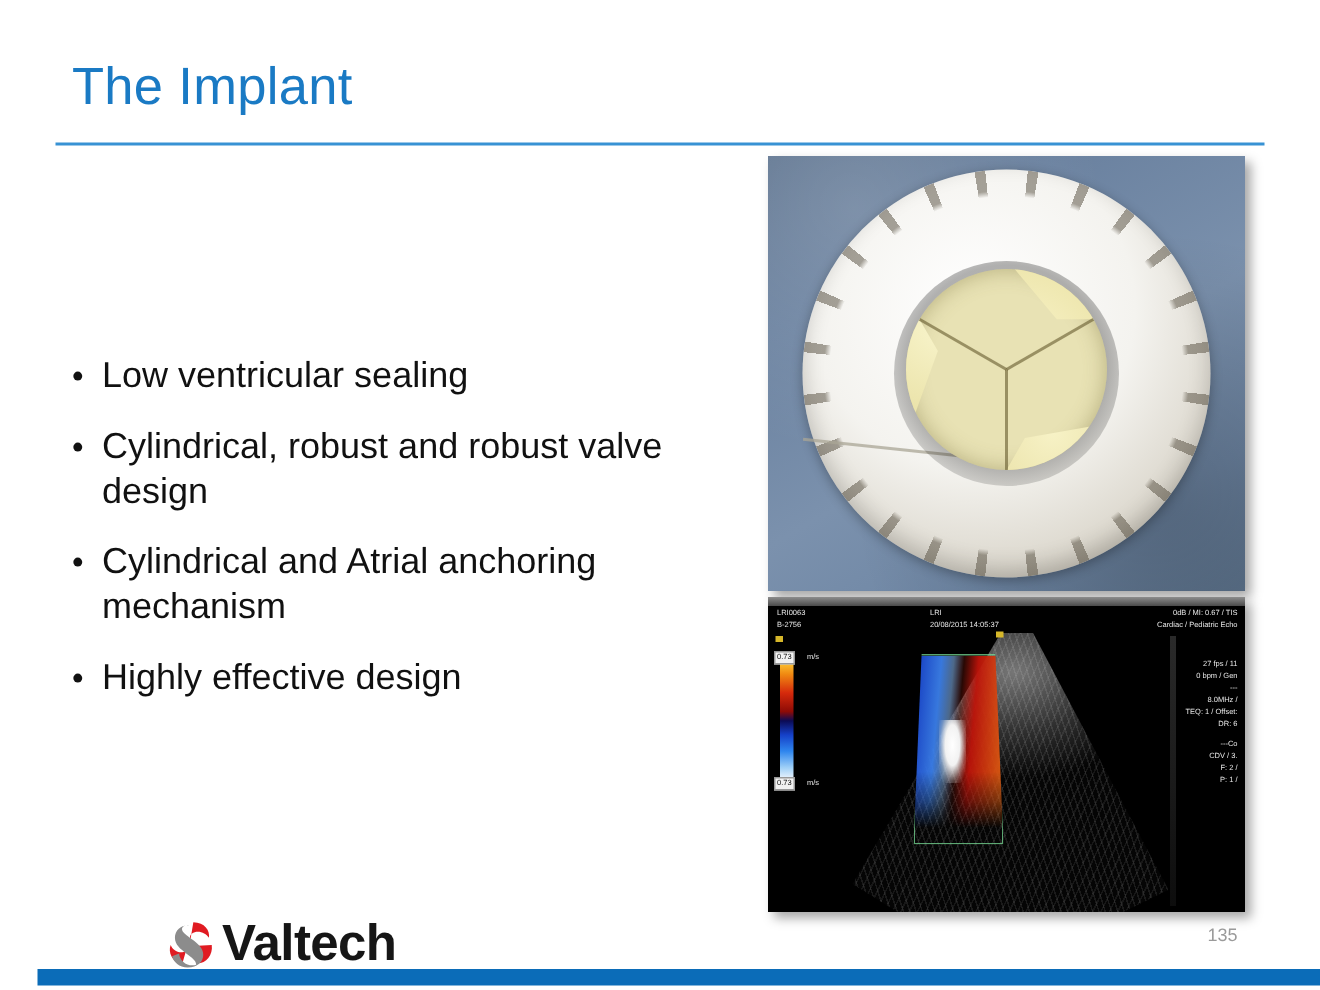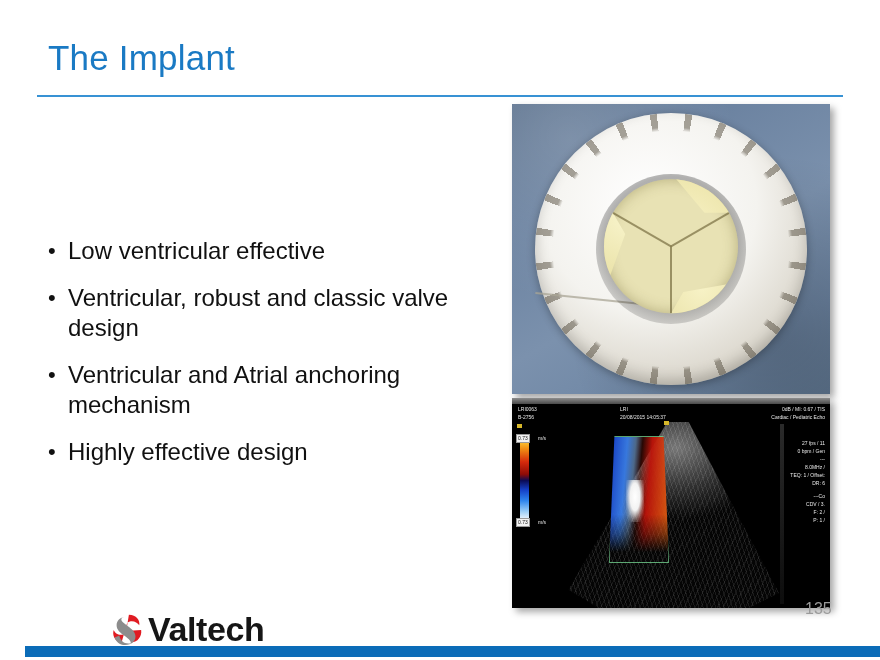--- a/index.html
+++ b/index.html
@@ -346,22 +346,22 @@
     letter-spacing: -0.3px;
     white-space: nowrap;
   }
   .hw-heart { color: #c8102e; }
   .hw-ware { color: #0b6cb8; }
   .hw-reg { font-size: 9px; vertical-align: super; color: #0b6cb8; }
 
   .page-number {
     position: absolute;
     left: 805px;
-    top: 600px;
-    font-size: 16px;
+    top: 616px;
+    font-size: 12px;
     color: #9a9a9a;
   }
 
   .footer-bar {
     position: absolute;
     left: 25px;
     top: 646px;
     width: 855px;
     height: 11px;
     background: #0b6cb8;
@@ -371,29 +371,29 @@
 <body>
 
 <div class="slide">
 
   <div class="title">The Implant</div>
   <div class="title-rule"></div>
 
   <div class="bullets">
     <div class="bullet-row">
       <div class="bullet-dot">•</div>
-      <div class="bullet-text">Low ventricular effective</div>
+      <div class="bullet-text">Low ventricular sealing</div>
     </div>
     <div class="bullet-row">
       <div class="bullet-dot">•</div>
-      <div class="bullet-text">Ventricular, robust and classic valve design</div>
+      <div class="bullet-text">Cylindrical, robust and robust valve design</div>
     </div>
     <div class="bullet-row">
       <div class="bullet-dot">•</div>
-      <div class="bullet-text">Ventricular and Atrial anchoring mechanism</div>
+      <div class="bullet-text">Cylindrical and Atrial anchoring mechanism</div>
     </div>
     <div class="bullet-row">
       <div class="bullet-dot">•</div>
       <div class="bullet-text">Highly effective design</div>
     </div>
   </div>
 
   <div class="valve-photo">
     <div class="cuff-outer"></div>
     <div class="cuff-scallops"></div>

